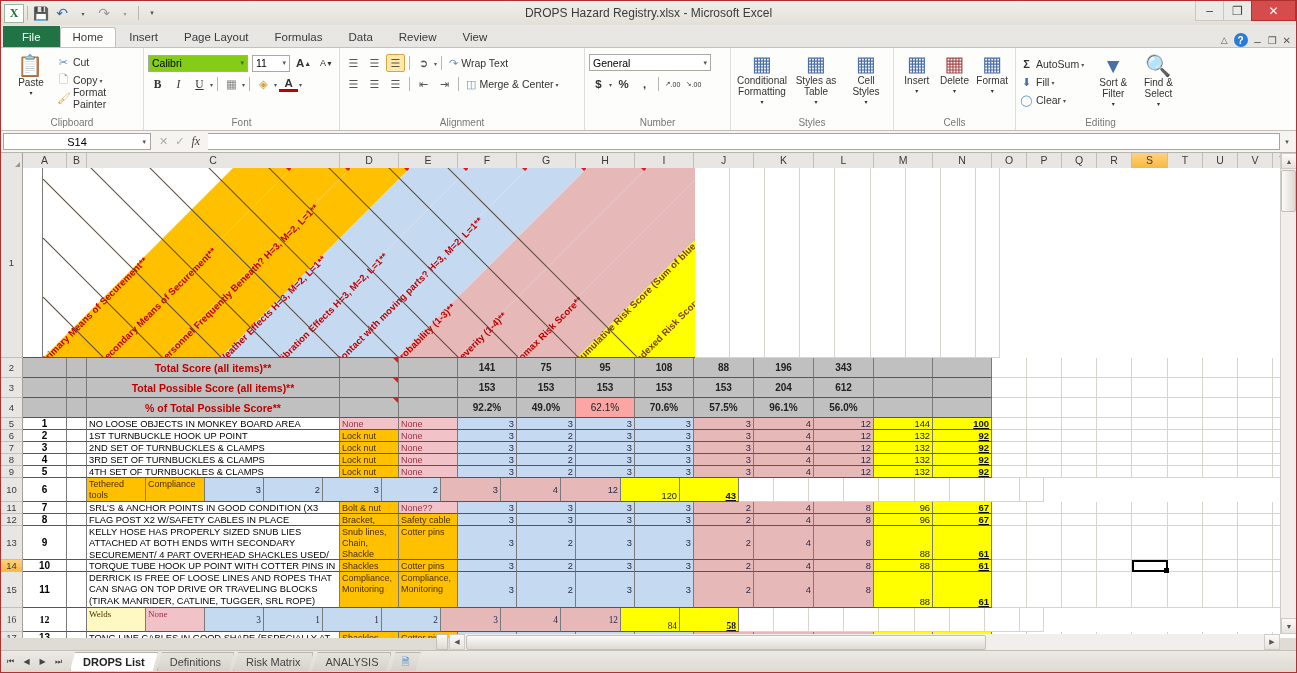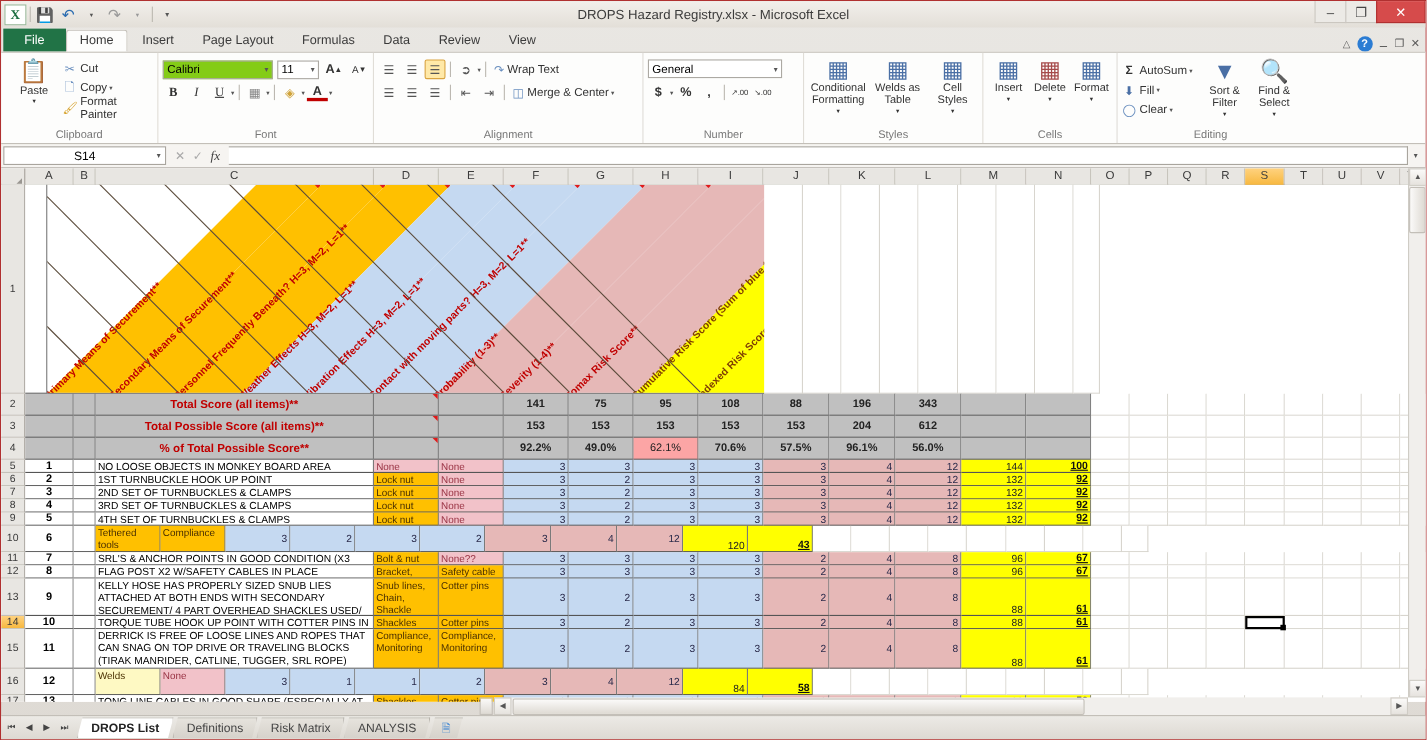--- a/index.html
+++ b/index.html
@@ -385,21 +385,21 @@
 
     <div class="rgroup" style="width:163px;">
       <div class="rgroup-body" style="justify-content:space-around;">
         <div class="bigbtn" style="width:52px;">
           <span class="glyph" style="color:#4a6fa5;">▦</span>
           <span>Conditional Formatting</span>
           <span style="font-size:6px;">▾</span>
         </div>
         <div class="bigbtn" style="width:52px;">
           <span class="glyph" style="color:#4a6fa5;">▦</span>
-          <span>Welds as Table</span>
+          <span>Styles as Table</span>
           <span style="font-size:6px;">▾</span>
         </div>
         <div class="bigbtn" style="width:44px;">
           <span class="glyph" style="color:#4a6fa5;">▦</span>
           <span>Cell Styles</span>
           <span style="font-size:6px;">▾</span>
         </div>
       </div>
       <div class="rgroup-label">Styles</div>
     </div>
@@ -913,21 +913,21 @@
           <div class="cell plain" style="width: 35px; min-width: 35px; background: rgb(255, 255, 255);"></div>
           <div class="cell plain" style="width: 35px; min-width: 35px; background: rgb(255, 255, 255);"></div>
           <div class="cell plain" style="width: 35px; min-width: 35px; background: rgb(255, 255, 255);"></div>
           <div class="cell plain" style="width: 35px; min-width: 35px; background: rgb(255, 255, 255);"></div>
           <div class="cell plain" style="width: 36px; min-width: 36px; background: rgb(255, 255, 255);"></div>
           <div class="cell plain" style="width: 35px; min-width: 35px; background: rgb(255, 255, 255);"></div>
           <div class="cell plain" style="width: 35px; min-width: 35px; background: rgb(255, 255, 255);"></div>
           <div class="cell plain" style="width: 35px; min-width: 35px; background: rgb(255, 255, 255);"></div>
           <div class="cell plain" style="width: 24px; min-width: 24px; background: rgb(255, 255, 255);"></div>
         </div>
-        <div class="gridrow" style="height: 24px;">
+        <div class="gridrow" style="height: 24px; font-family: Liberation Serif, serif;">
           <div class="rowhead">16</div>
           <div class="cell ctr" style="width: 44px; min-width: 44px; background: rgb(255, 255, 255); font-weight: bold; font-size: 10px;">12</div>
           <div class="cell" style="width: 20px; min-width: 20px; background: rgb(255, 255, 255);"></div>
           <div class="cell" style="width: 59px; min-width: 59px; background: #fef9c3; color: rgb(74, 48, 0); font-size: 9px; line-height: 11px; display: block; padding-top: 1px; white-space: normal; word-break: break-word;">Welds</div>
           <div class="cell" style="width: 59px; min-width: 59px; background: rgb(242, 194, 201); color: rgb(153, 51, 68); font-size: 9px; line-height: 11px; display: block; padding-top: 1px; white-space: normal; word-break: break-word;">None</div>
           <div class="cell num" style="width: 59px; min-width: 59px; background: rgb(197, 217, 241); color: rgb(42, 42, 74); font-size: 9.3px;">3</div>
           <div class="cell num" style="width: 59px; min-width: 59px; background: rgb(197, 217, 241); color: rgb(42, 42, 74); font-size: 9.3px;">1</div>
           <div class="cell num" style="width: 59px; min-width: 59px; background: rgb(197, 217, 241); color: rgb(42, 42, 74); font-size: 9.3px;">1</div>
           <div class="cell num" style="width: 59px; min-width: 59px; background: rgb(197, 217, 241); color: rgb(42, 42, 74); font-size: 9.3px;">2</div>
           <div class="cell num" style="width: 60px; min-width: 60px; background: rgb(230, 184, 183); color: rgb(42, 42, 74); font-size: 9.3px;">3</div>

